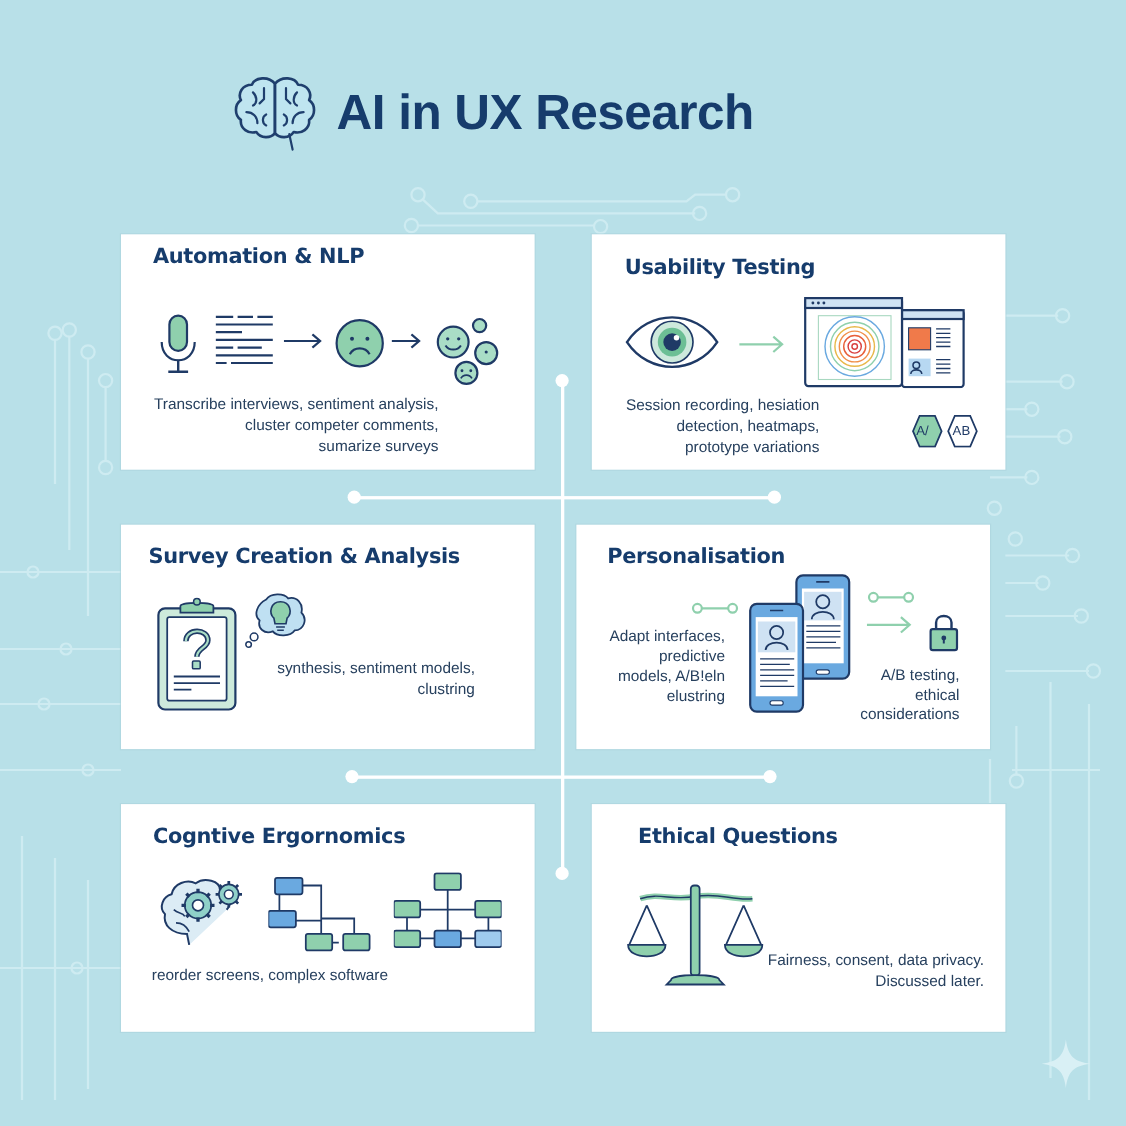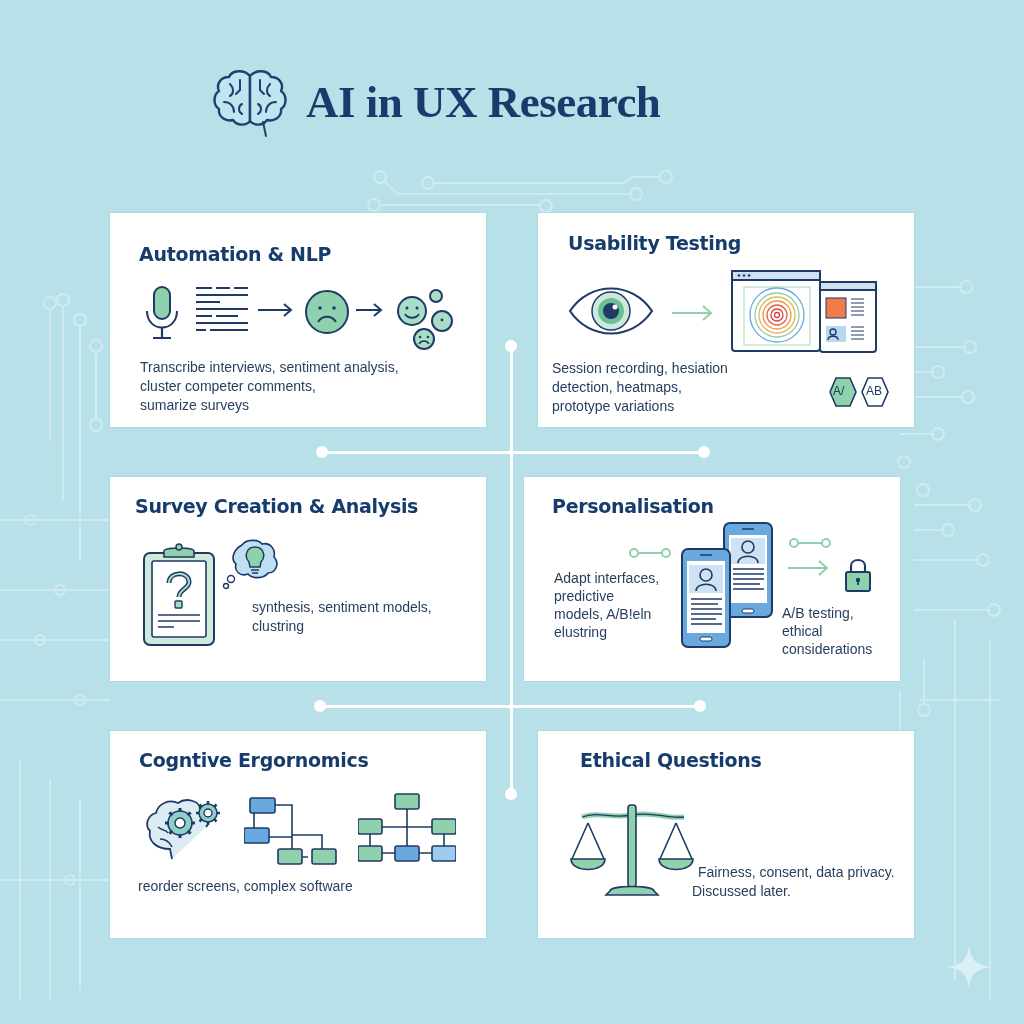--- a/index.html
+++ b/index.html
@@ -10,36 +10,37 @@
       position: relative;
       color: #173a5e;
     }
     .bg-circuit { position: absolute; left: 0; top: 0; width: 1024px; height: 1024px; pointer-events: none; }
     .title-wrap {
       position: absolute; left: 210px; top: 66px; height: 72px;
       display: flex; align-items: center; gap: 14px;
     }
     .title-wrap svg { width: 82px; height: 72px; }
     .title {
-      font-family: Liberation Serif, serif;
+      font-family: Liberation Sans, sans-serif;
       font-weight: bold; font-size: 45px; color: #163c6c; letter-spacing: -0.5px;
     }
     .connector { position: absolute; background: #ffffff; }
     .dot { position: absolute; width: 12px; height: 12px; border-radius: 50%; background: #ffffff; }
     .card {
       position: absolute; background: #ffffff;
       box-shadow: 0 0 0 1px rgba(170,210,220,0.6);
     }
     .card-title {
       position: absolute; font-weight: bold; font-size: 19px; color: #163c6c;
       font-family: "DejaVu Sans", sans-serif; letter-spacing: -0.3px;
     }
     .card-desc {
       position: absolute; font-size: 14px; line-height: 19px; color: #27405e;
       font-family: "Liberation Sans", sans-serif;
+      text-align: right;
     }
     .card-desc span { display: block; }
     .ico { position: absolute; }
     .sparkle { position: absolute; left: 944px; top: 942px; width: 50px; height: 50px; }
   </style>
 </head>
 <body>
 
 <svg class="bg-circuit" viewBox="0 0 1024 1024">
   <g stroke="#d2eef3" stroke-width="2" fill="none" opacity="0.85">
@@ -132,21 +133,21 @@
 <div class="connector" style="left:322px; top:451px; width:382px; height:3px;"></div>
 <div class="connector" style="left:320px; top:705px; width:385px; height:3px;"></div>
 <div class="dot" style="left:505px; top:340px;"></div>
 <div class="dot" style="left:316px; top:446px;"></div>
 <div class="dot" style="left:698px; top:446px;"></div>
 <div class="dot" style="left:314px; top:700px;"></div>
 <div class="dot" style="left:694px; top:700px;"></div>
 <div class="dot" style="left:505px; top:788px;"></div>
 
 <div class="card" style="left:110px; top:213px; width:376px; height:214px;">
-  <div class="card-title" style="left:29px; top:30px;">Automation &amp; NLP</div>
+  <div class="card-title" style="left:29px; top:9px;">Automation &amp; NLP</div>
   <svg class="ico" style="left:34px; top:72px;" width="36" height="58" viewBox="0 0 36 58">
     <rect x="10" y="2" width="16" height="32" rx="8" fill="#8fd0ad" stroke="#1f3a66" stroke-width="2"></rect>
     <path d="M3 26 C3 48 33 48 33 26" fill="none" stroke="#1f3a66" stroke-width="2"></path>
     <path d="M18 42 L18 52 M9 53 L27 53" stroke="#1f3a66" stroke-width="2.2"></path>
   </svg>
   <svg class="ico" style="left:86px; top:73px;" width="54" height="52" viewBox="0 0 54 52">
     <g stroke="#1f3a66" stroke-width="2">
       <path d="M0 2 L16 2 M20 2 L34 2 M38 2 L52 2"></path>
         <path d="M0 9 L52 9"></path>
         <path d="M0 16 L24 16"></path>
@@ -222,21 +223,21 @@
     <g fill="none" stroke-width="1.3">
       <circle cx="47" cy="46" r="27" stroke="#6aa9e0"></circle>
         <circle cx="47" cy="46" r="22" stroke="#8fd0ad"></circle>
       <circle cx="47" cy="46" r="18" stroke="#e8b84a"></circle>
         <circle cx="47" cy="46" r="14" stroke="#f0904a"></circle>
       <circle cx="47" cy="46" r="10" stroke="#e8603a"></circle>
         <circle cx="47" cy="46" r="6" stroke="#d94040"></circle>
         <circle cx="47" cy="46" r="2.5" stroke="#d94040"></circle>
     </g>
   </svg>
-  <div class="card-desc" style="left:14px; top:146px;">
+  <div class="card-desc" style="left:31px; top:146px;">
     <span>Session recording, hesiation</span>
     <span>detection, heatmaps,</span>
     <span>prototype variations</span>
   </div>
   <div class="ico" style="left:290px; top:164px; width:62px; height:30px;">
     <svg width="62" height="30" viewBox="0 0 62 30" style="position:absolute; left:0; top:0;">
       <polygon points="8,1 22,1 28,15 22,29 8,29 2,15" fill="#8fd0ad" stroke="#1f3a66" stroke-width="1.6"></polygon>
       <polygon points="40,1 54,1 60,15 54,29 40,29 34,15" fill="#ffffff" stroke="#1f3a66" stroke-width="1.6"></polygon>
     </svg>
     <span style="position:absolute; left:5px; top:7px; font-size:12px; color:#1f3a66; font-family:'Liberation Sans',sans-serif;">A/</span>

